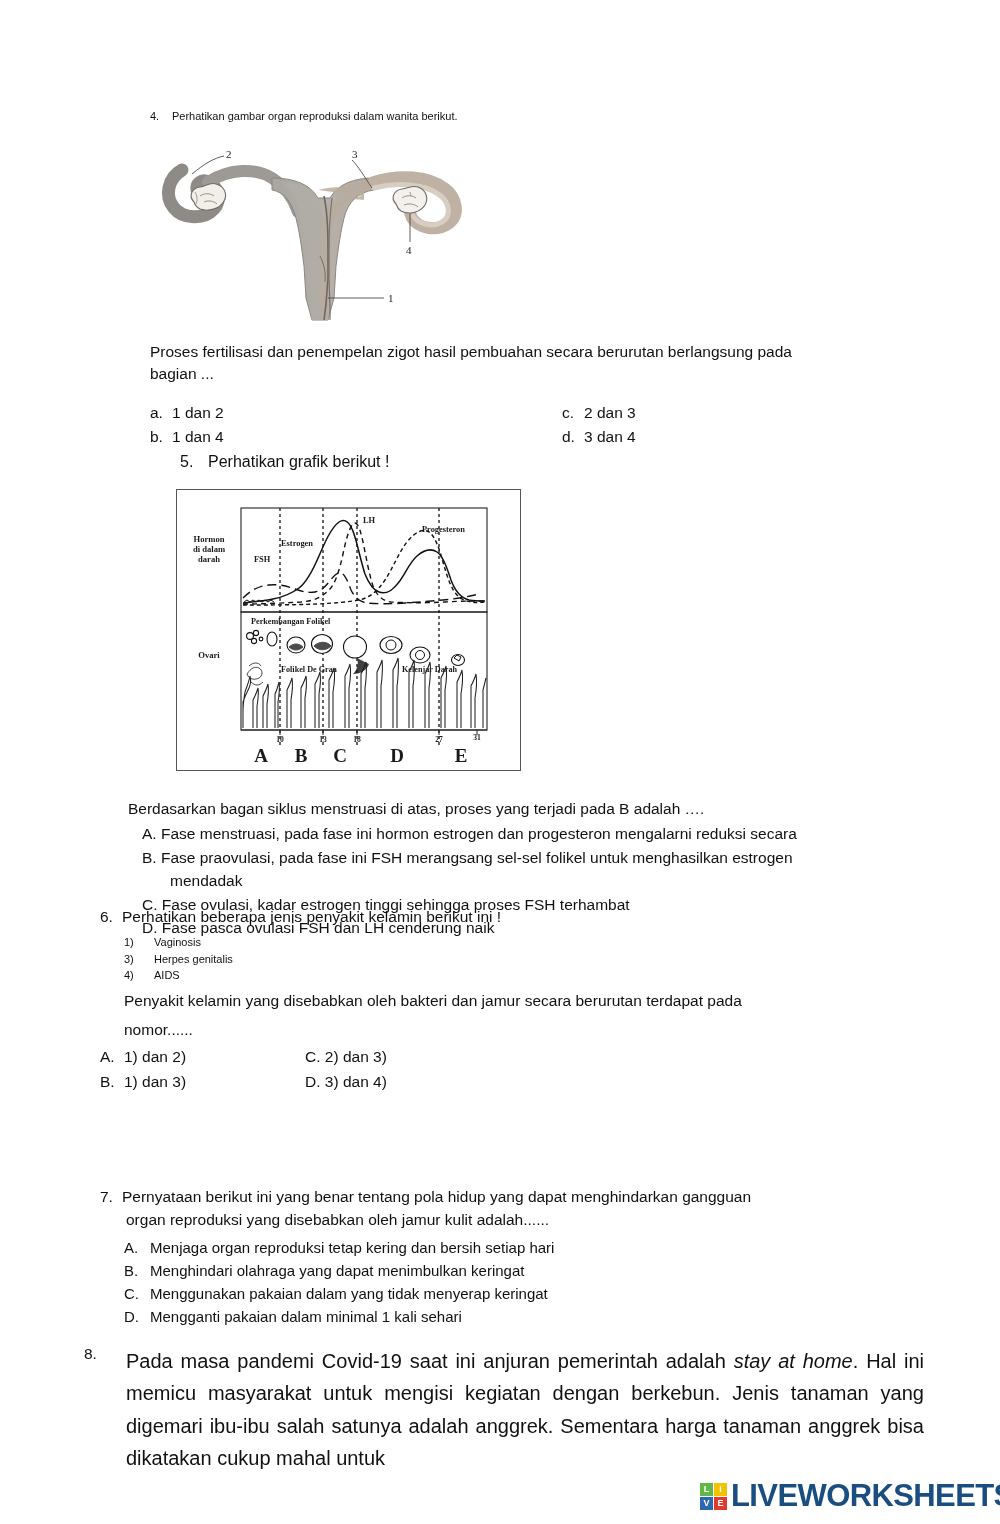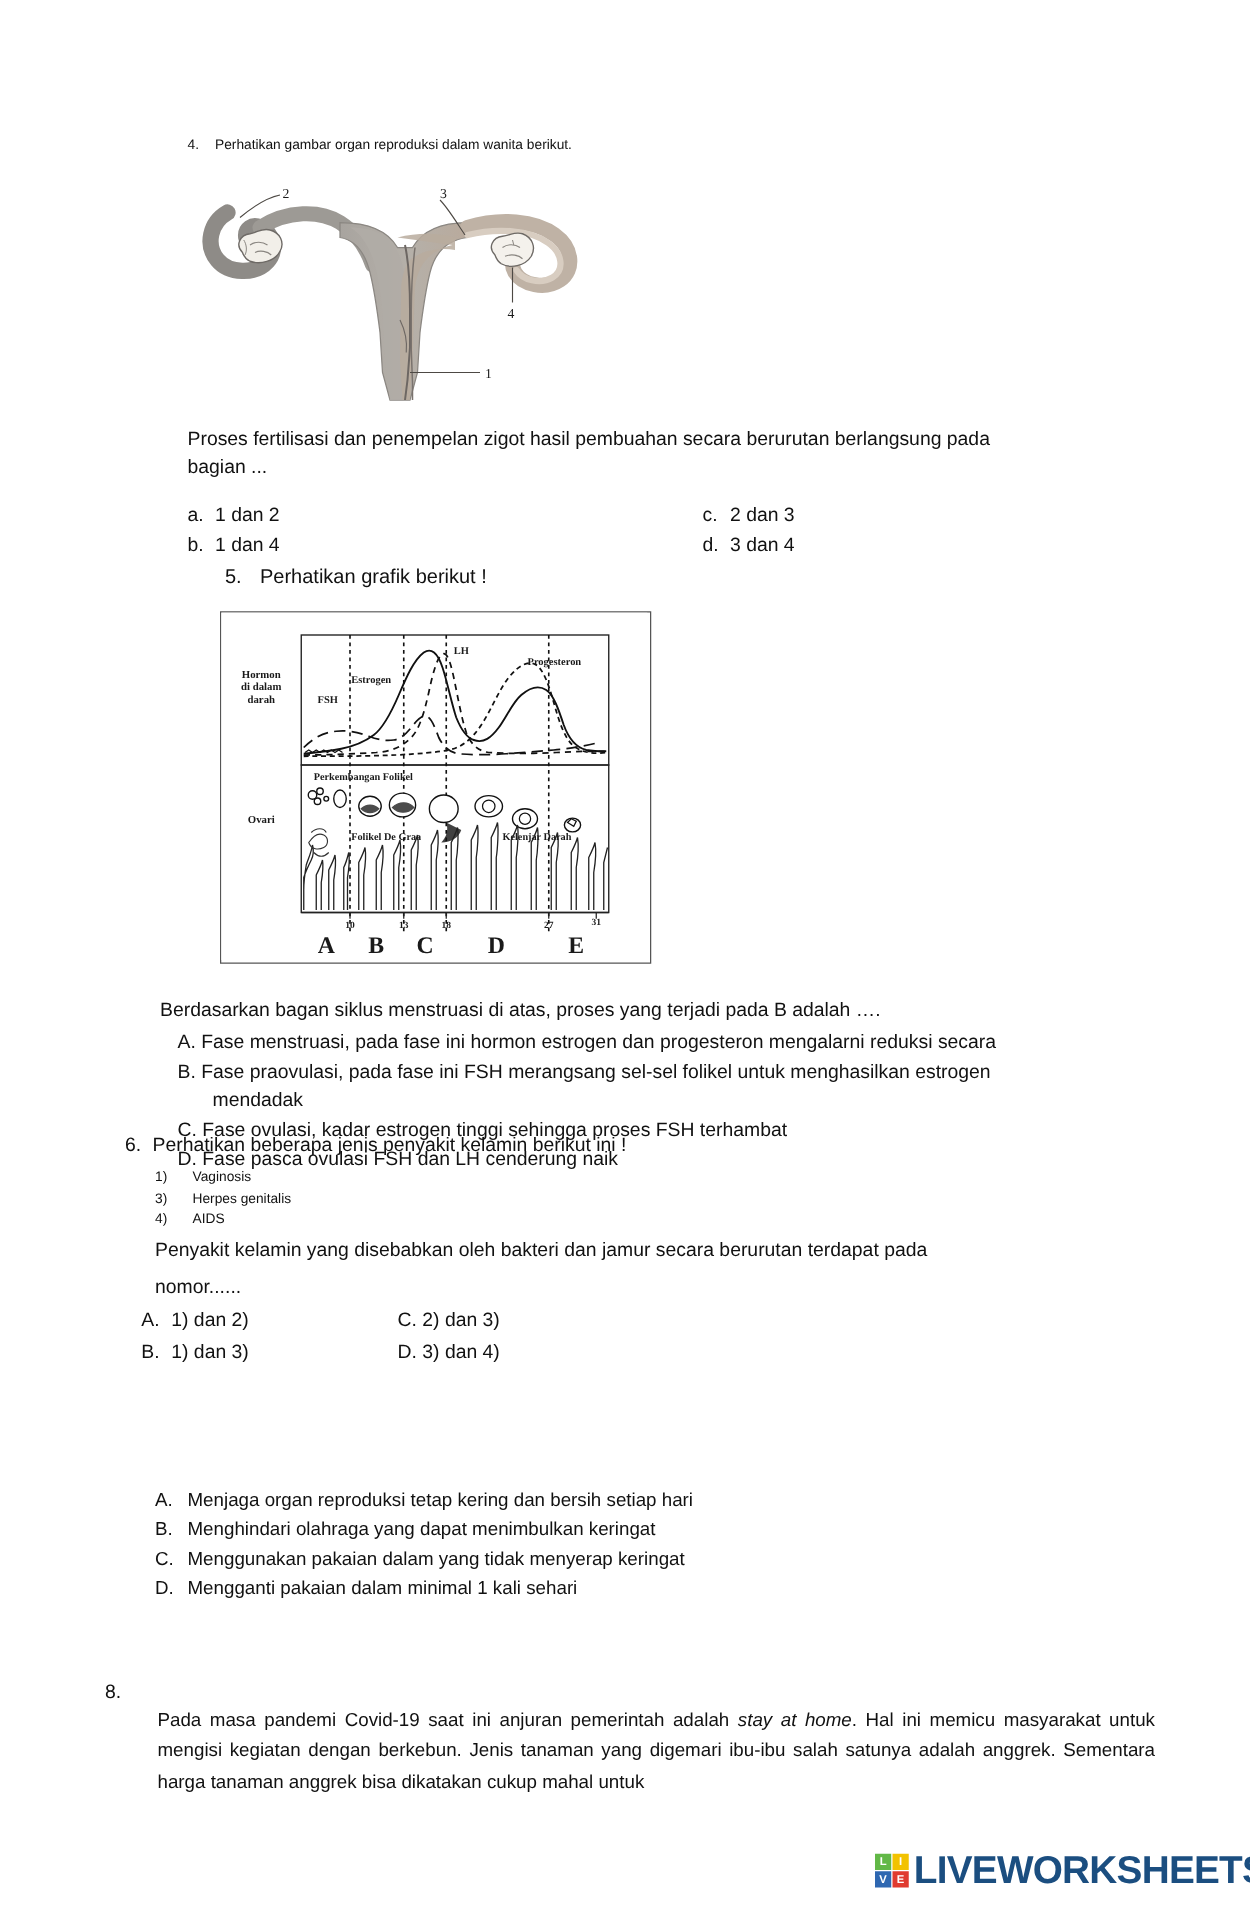--- a/index.html
+++ b/index.html
@@ -49,41 +49,41 @@
   #q5-body .cont{padding-left:28px;text-indent:0;}
 
   
   #q6{position:absolute;left:100px;top:908px;width:820px;}
   #q6 .head{font-size:15.5px;}
   #q6 .head .n{display:inline-block;width:22px;}
   #q6 .items{margin-top:8px;padding-left:24px;}
   #q6 .items > div{font-size:11px;line-height:1.52;}
   #q6 .items .n{display:inline-block;width:30px;}
   #q6 .stem{margin-top:5px;padding-left:24px;font-size:15.5px;line-height:1.55;}
-  #q6 .optgrid{margin-top:6px;padding-left:24px;position:relative;height:52px;margin-left:13px;}
+  #q6 .optgrid{margin-top:6px;padding-left:24px;position:relative;height:52px;}
   #q6 .optgrid .c{position:absolute;font-size:15.5px;}
   #q6 .oa{left:0;top:0;}
   #q6 .ob{left:0;top:25px;}
   #q6 .oc{left:205px;top:0;}
   #q6 .od{left:205px;top:25px;}
   #q6 .optgrid .lb{display:inline-block;width:24px;}
 
   
   #q7{position:absolute;left:100px;top:1185px;width:830px;}
   #q7 .head{font-size:15.5px;line-height:1.5;}
   #q7 .head .n{display:inline-block;width:22px;}
   #q7 .head .cont{display:block;padding-left:26px;}
   #q7 .olist{margin-top:4px;padding-left:24px;}
   #q7 .olist > div{font-size:15px;line-height:1.55;}
   #q7 .olist .lb{display:inline-block;width:26px;}
 
   
   #q8{position:absolute;left:84px;top:1345px;width:840px;}
   #q8 .n{position:absolute;left:0;top:0;font-size:15.5px;}
-  #q8 .body{padding-left:42px;font-size:15px;line-height:1.62;text-align:justify;margin-top:20px;}
+  #q8 .body{padding-left:42px;font-size:20px;line-height:1.62;text-align:justify;}
   #q8 em{font-style:italic;}
 
   
   #logo{position:absolute;left:700px;top:1478px;display:flex;align-items:center;}
   #logo .tiles{display:grid;grid-template-columns:13px 13px;grid-template-rows:13px 13px;
                gap:1px;margin-right:4px;}
   #logo .tile{display:flex;align-items:center;justify-content:center;
               font-size:9px;font-weight:bold;color:#fff;
               font-family:"Liberation Sans", sans-serif;line-height:1;}
   #logo .wordmark{font-size:31px;font-weight:bold;letter-spacing:-0.6px;
@@ -393,20 +393,24 @@
         <span>2) dan 3)</span>
       </div>
       <div class="c od">
         <span>D.</span>
         <span>3) dan 4)</span>
       </div>
     </div>
   </div>
 
   <div id="q7">
+    <div class="head">
+      <span class="n">7.</span><span>Pernyataan berikut ini yang benar tentang pola hidup yang dapat menghindarkan gangguan</span>
+      <span class="cont">organ reproduksi yang disebabkan oleh jamur kulit adalah......</span>
+    </div>
     <div class="olist">
       <div>
         <span class="lb">A.</span><span>Menjaga organ reproduksi tetap kering dan bersih setiap hari</span>
       </div>
       <div>
         <span class="lb">B.</span><span>Menghindari olahraga yang dapat menimbulkan keringat</span>
       </div>
       <div>
         <span class="lb">C.</span><span>Menggunakan pakaian dalam yang tidak menyerap keringat</span>
       </div>

